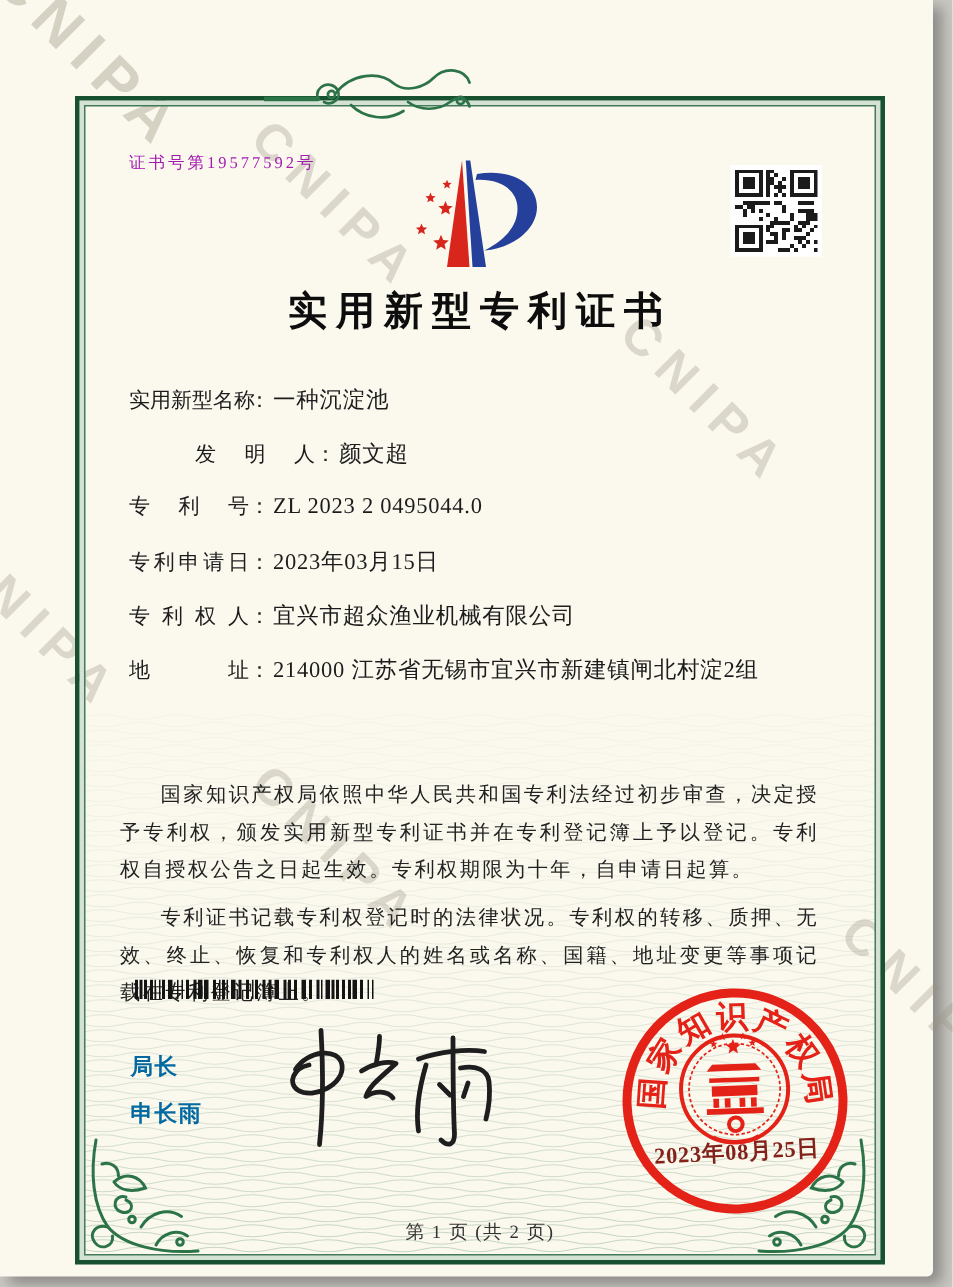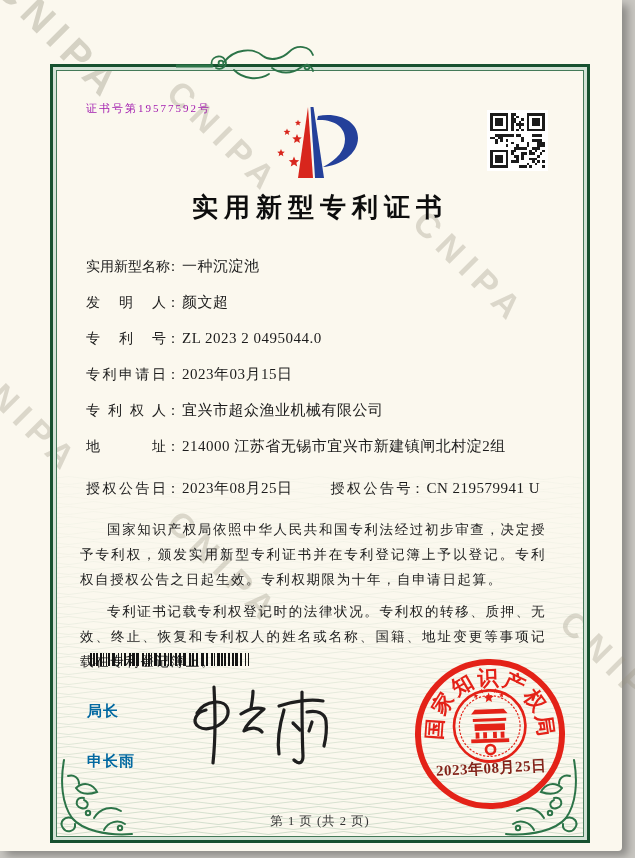--- a/index.html
+++ b/index.html
@@ -441,38 +441,34 @@
         <path d="M15.00,45.00L16.06,47.54L18.80,47.76L16.71,49.56L17.35,52.24L15.00,50.80L12.65,52.24L13.29,49.56L11.20,47.76L13.94,47.54Z"></path>
         <path d="M28.00,52.50L29.45,56.00L33.23,56.30L30.35,58.76L31.23,62.45L28.00,60.48L24.77,62.45L25.65,58.76L22.77,56.30L26.55,56.00Z"></path>
       </g>
   </svg>
 
   <div class="title">实用新型专利证书</div>
 
   <div class="field-row" style="top:257px;">
     <span class="flabel">实用新型名称</span><span class="colon">：</span><span class="fvalue">一种沉淀池</span>
   </div>
-  <div class="field-row" style="top:293px;">
+  <div class="field-row" style="top:293px;margin-left:44px;">
     <span class="flabel">发明人</span><span class="colon">：</span><span class="fvalue">颜文超</span>
   </div>
   <div class="field-row" style="top:329px;">
     <span class="flabel">专利号</span><span class="colon">：</span><span class="fvalue">ZL 2023 2 0495044.0</span>
   </div>
   <div class="field-row" style="top:365px;">
     <span class="flabel">专利申请日</span><span class="colon">：</span><span class="fvalue">2023年03月15日</span>
   </div>
   <div class="field-row" style="top:401px;">
     <span class="flabel">专利权人</span><span class="colon">：</span><span class="fvalue">宜兴市超众渔业机械有限公司</span>
   </div>
   <div class="field-row" style="top:437px;">
     <span class="flabel">地址</span><span class="colon">：</span><span class="fvalue">214000 江苏省无锡市宜兴市新建镇闸北村淀2组</span>
-  </div>
-  <div class="field-row" style="top:479px;">
-    <span><span class="flabel">授权公告日</span><span class="colon">：</span><span class="fvalue">2023年08月25日</span></span>
-    <span class="pair2"><span class="flabel">授权公告号</span><span class="colon">：</span><span class="fvalue">CN 219579941 U</span></span>
   </div>
 
   <div class="legal">
     <p>国家知识产权局依照中华人民共和国专利法经过初步审查，决定授予专利权，颁发实用新型专利证书并在专利登记簿上予以登记。专利权自授权公告之日起生效。专利权期限为十年，自申请日起算。</p>
     <p>专利证书记载专利权登记时的法律状况。专利权的转移、质押、无效、终止、恢复和专利权人的姓名或名称、国籍、地址变更等事项记载在专利登记簿上。</p>
   </div>
 
   <svg id="barcode" class="barcode" width="162" height="14">
       <rect x="0" y="0" width="2" height="13" fill="#141414"></rect>
       <rect x="3" y="0" width="2" height="13" fill="#141414"></rect>
@@ -512,21 +508,21 @@
       <rect x="134" y="0" width="2" height="13" fill="#141414"></rect>
       <rect x="138" y="0" width="2" height="13" fill="#141414"></rect>
       <rect x="142" y="0" width="2" height="13" fill="#141414"></rect>
       <rect x="145" y="0" width="3" height="13" fill="#141414"></rect>
       <rect x="150" y="0" width="2" height="13" fill="#141414"></rect>
       <rect x="155" y="0" width="1" height="13" fill="#141414"></rect>
       <rect x="158" y="0" width="1" height="13" fill="#141414"></rect>
     </svg>
 
   <div class="signer" style="top:702px;">局长</div>
-  <div class="signer" style="top:752px;">申长雨</div>
+  <div class="signer" style="top:733px;">申长雨</div>
 
   <svg class="signature" width="170" height="84" viewBox="0 0 170 84">
     <g fill="none" stroke="#1e1e1e" stroke-width="3.2" stroke-linecap="round" stroke-linejoin="round">
       <path d="M14,30 C22,17 43,15 45,27 C47,40 26,50 16,44 C8,39 13,29 23,27"></path>
       <path d="M31,4 C32,22 33,52 30,80"></path>
       <path d="M70,8 C70,14 69,19 68,25"></path>
       <path d="M58,31 C66,26 75,24 81,26 C71,35 63,41 61,48 C67,44 75,44 79,49"></path>
       <path d="M96,23 C110,18 128,16 140,18"></path>
       <path d="M101,27 C96,44 94,58 96,71"></path>
       <path d="M119,9 C119,30 119,54 120,73 C120,80 116,82 111,77"></path>

